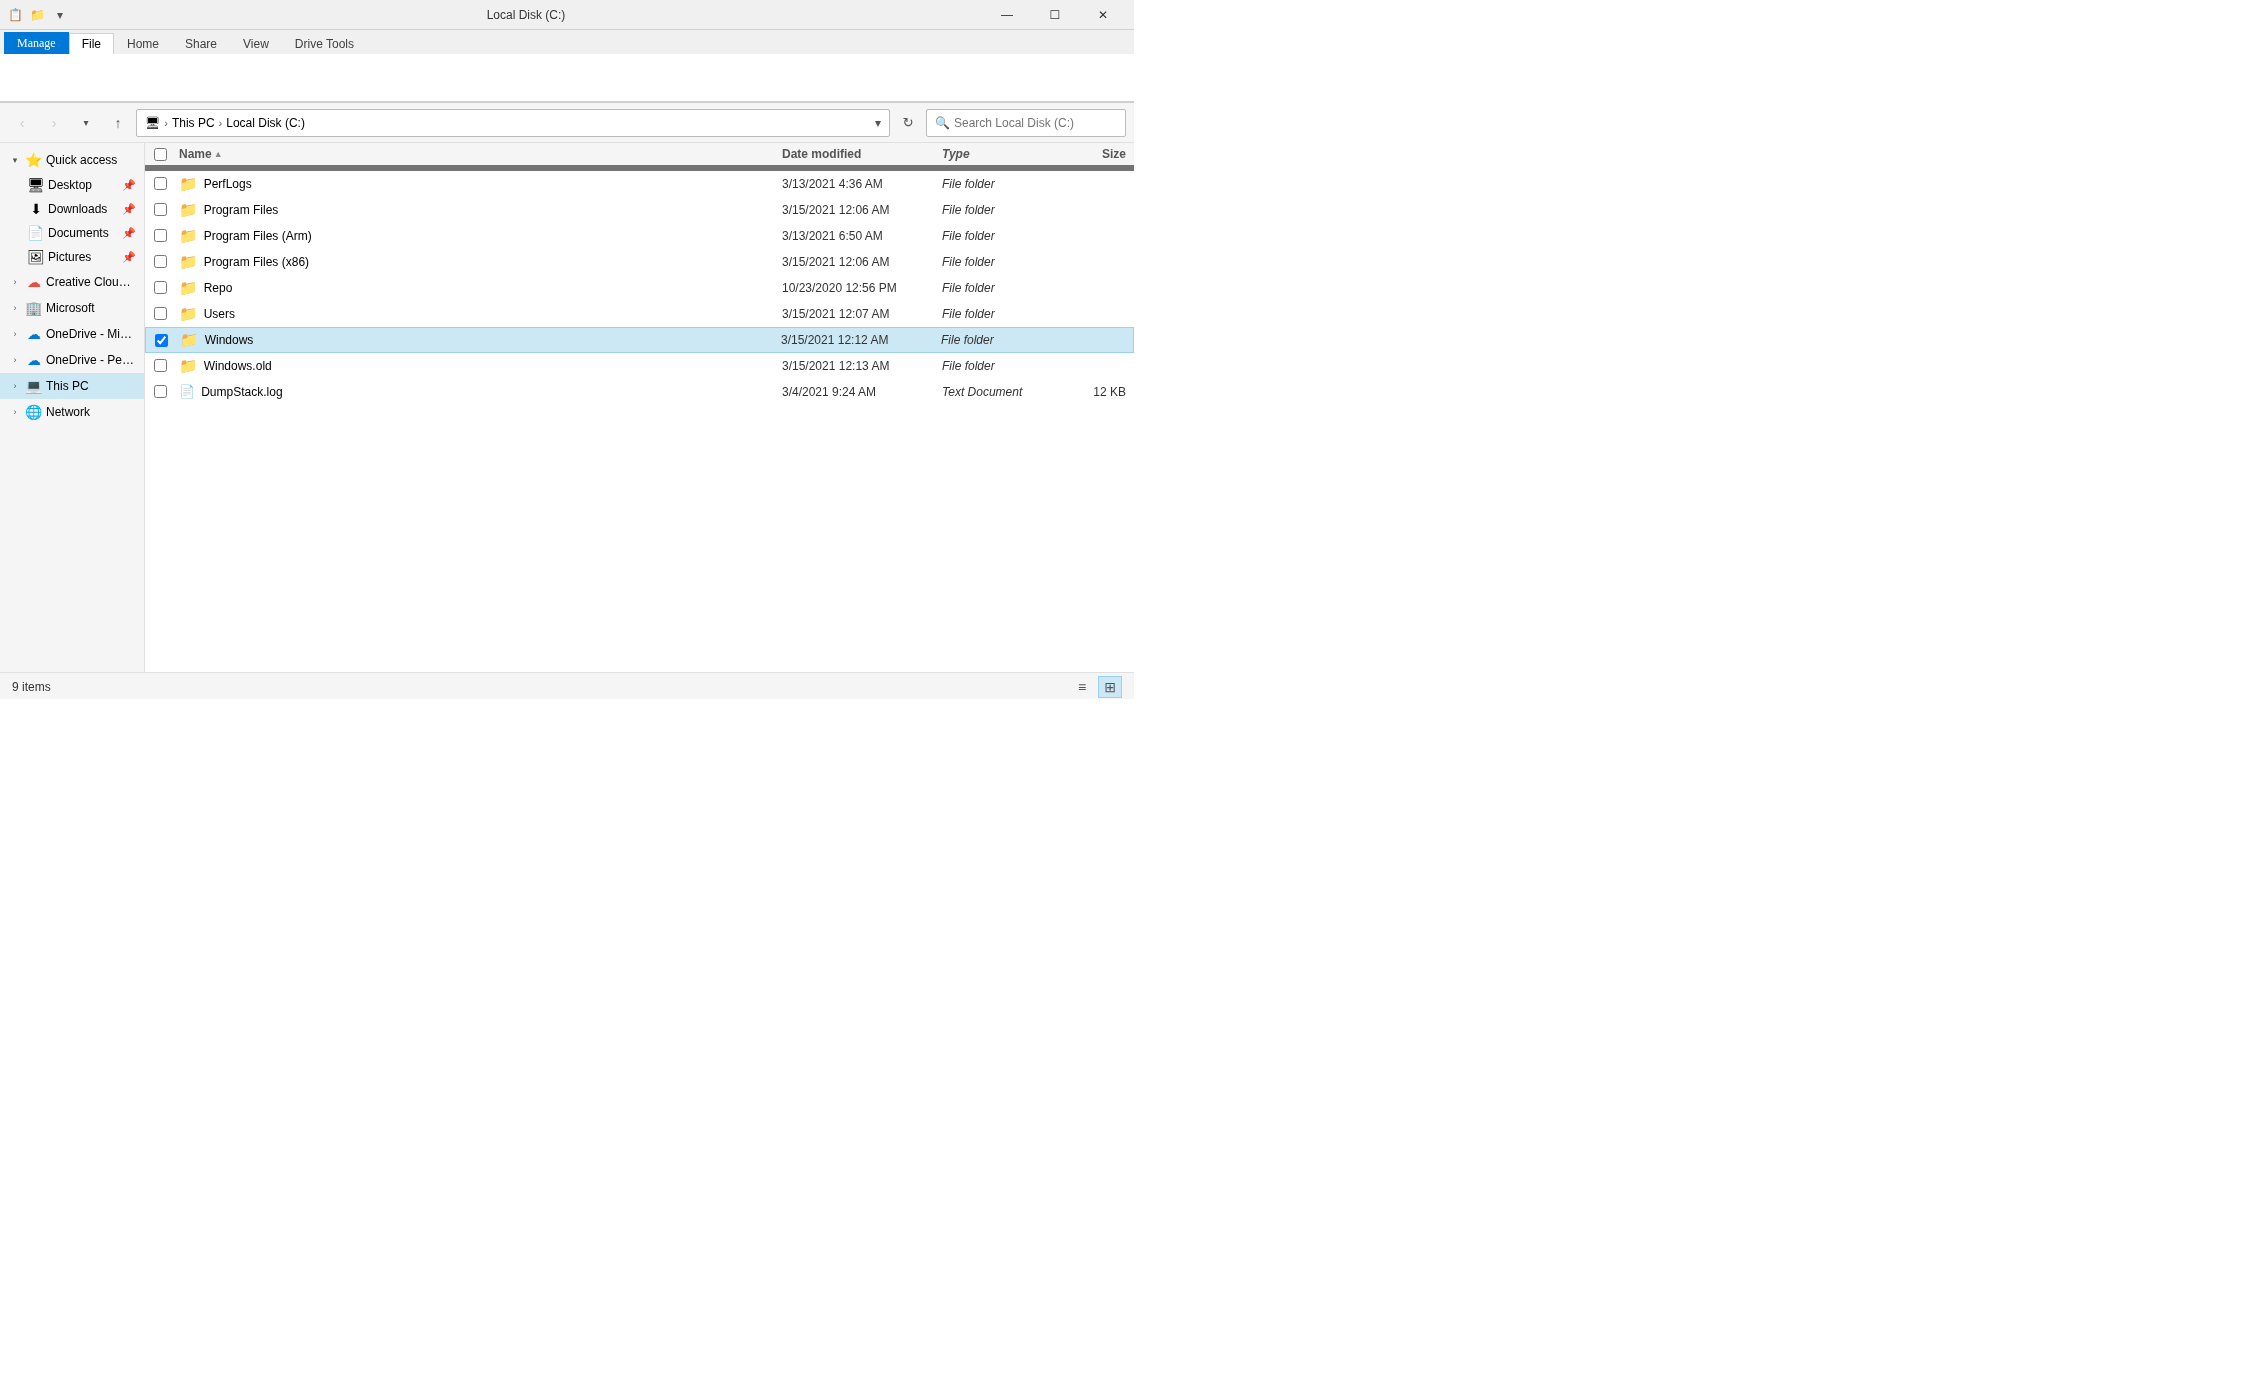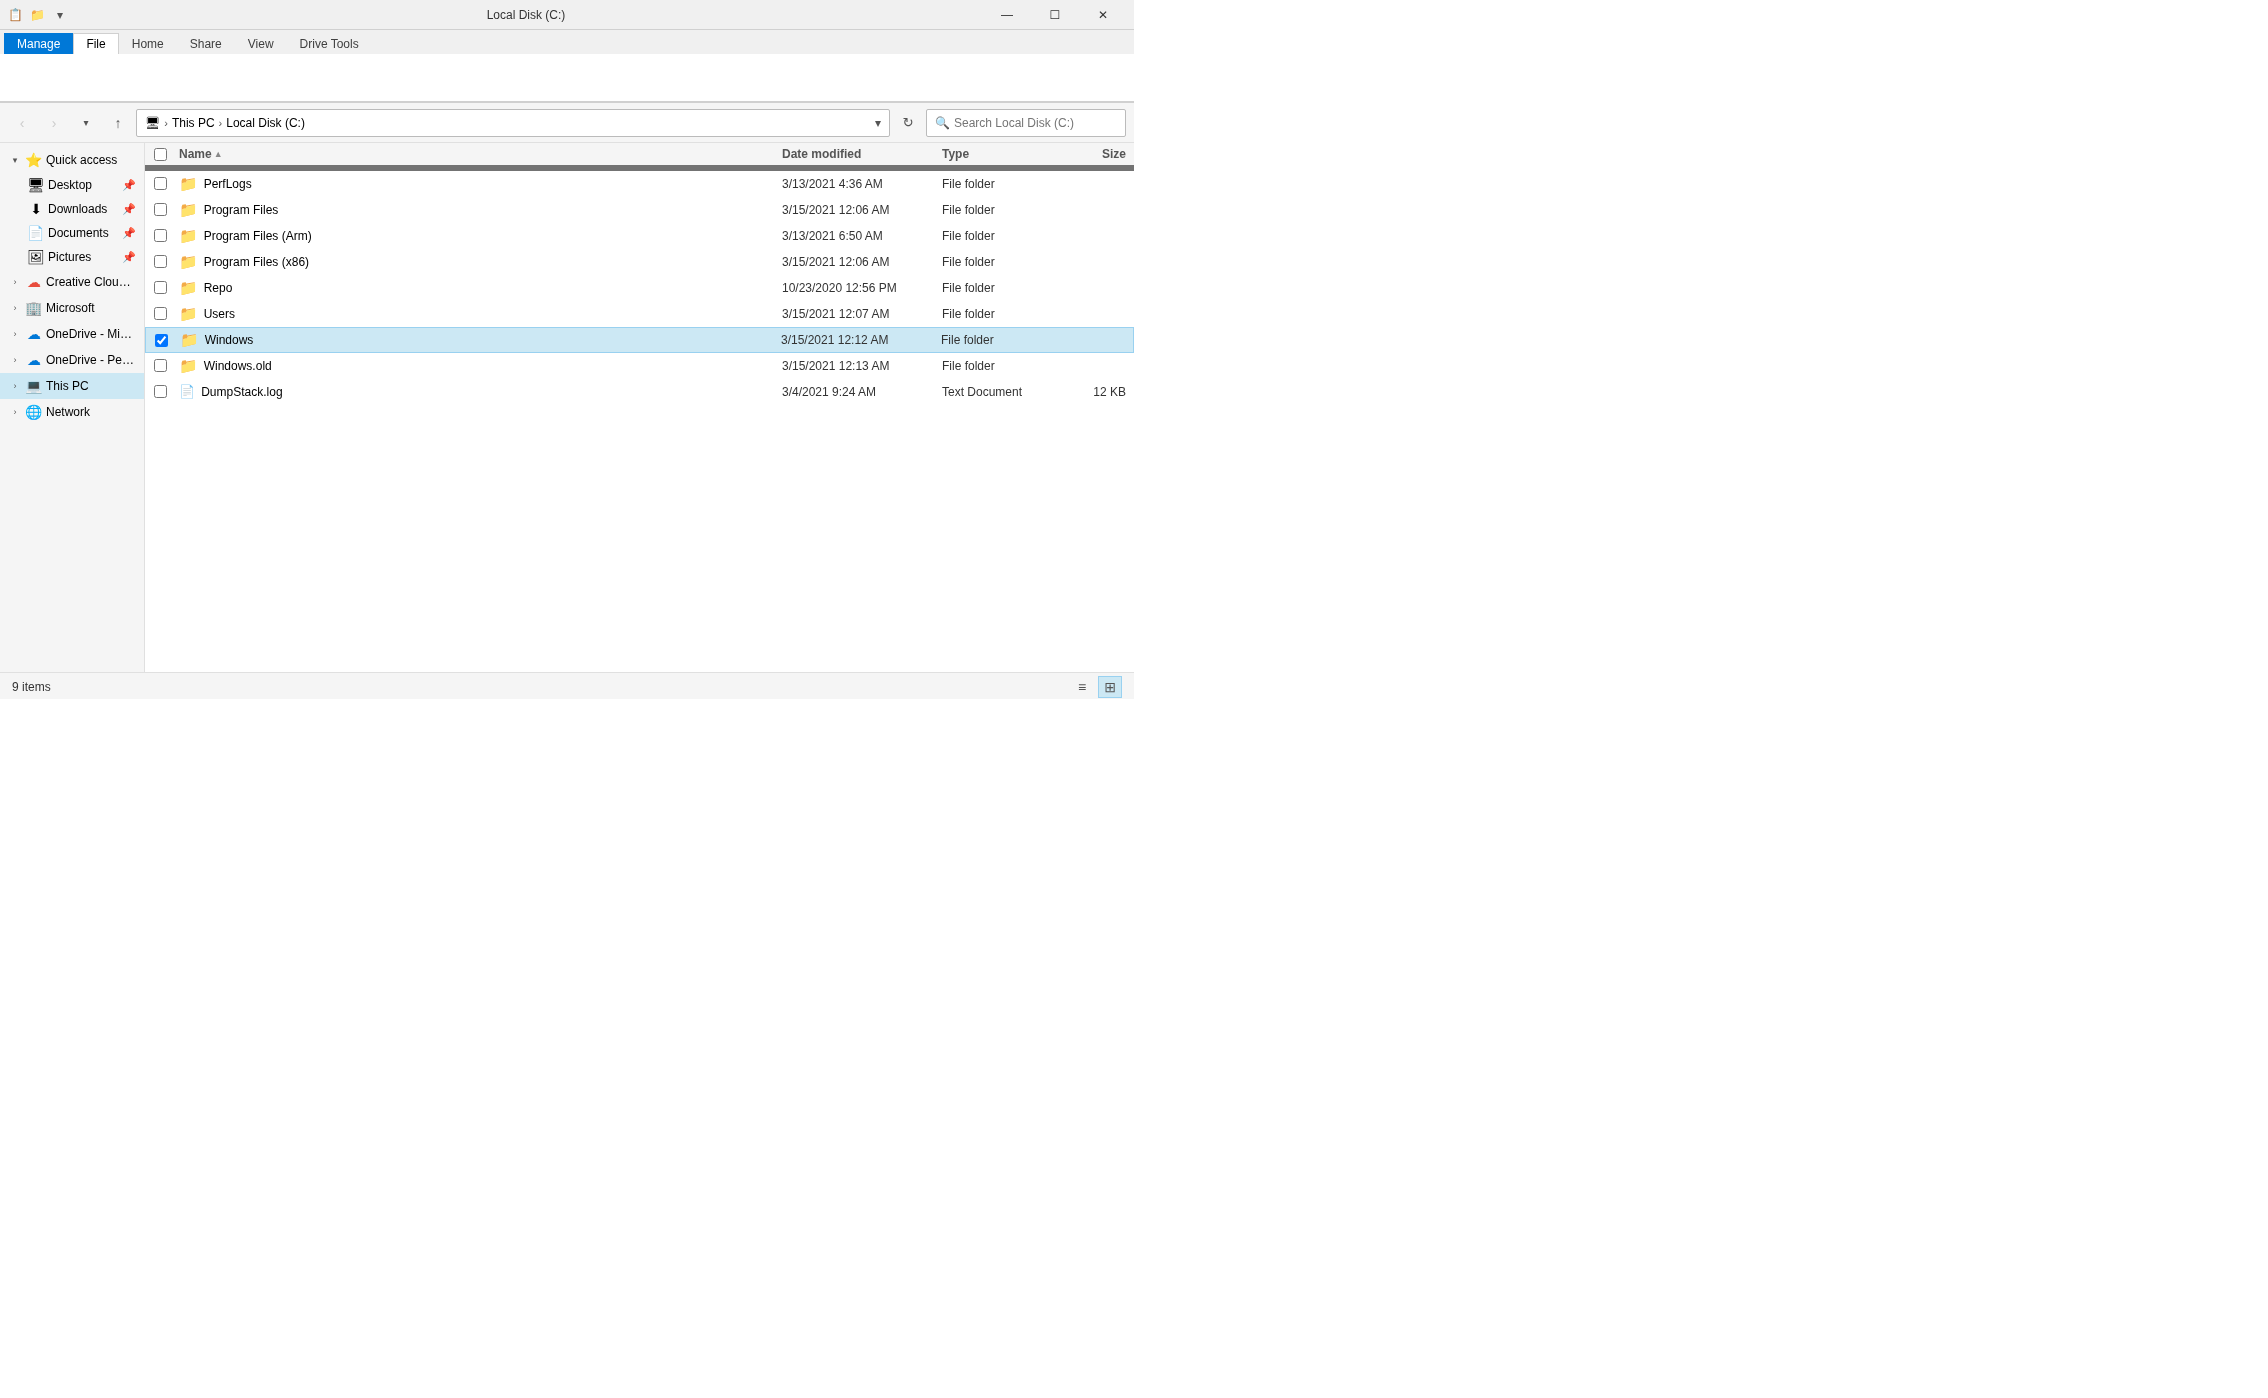--- a/index.html
+++ b/index.html
@@ -18,21 +18,21 @@
     .title-btn { width: 46px; height: 30px; border: none; background: transparent; cursor: pointer; font-size: 12px; color: #333; display: flex; align-items: center; justify-content: center; }
 
     
     .ribbon { background: #f0f0f0; border-bottom: 1px solid #d0d0d0; }
     .ribbon-tabs { display: flex; align-items: flex-end; height: 24px; padding: 0 4px; }
     .ribbon-tab {
       padding: 3px 12px; font-size: 12px; cursor: pointer; border: 1px solid transparent;
       border-bottom: none; background: transparent; color: #404040;
     }
     .ribbon-tab.active { background: #fff; border-color: #d0d0d0; color: #000; font-weight: 500; }
-    .ribbon-tab.manage-tab { background: #0078d7; color: #fff; border-color: #0078d7; }
+    .ribbon-tab.manage-tab { background: #0078d7; color: #fff; border-color: #0078d7; font-family: Liberation Serif, serif; }
 
     
     .address-bar-row {
       display: flex; align-items: center; height: 40px; padding: 0 8px; gap: 4px;
       background: #f5f5f5; border-bottom: 1px solid #e0e0e0;
     }
     .nav-btn { width: 28px; height: 28px; border: none; background: transparent; cursor: pointer; border-radius: 3px; display: flex; align-items: center; justify-content: center; color: #555; font-size: 14px; }
     .nav-btn.disabled { color: #ccc; cursor: default; }
     .address-box {
       flex: 1; height: 28px; display: flex; align-items: center;
@@ -86,21 +86,21 @@
     .file-area { flex: 1; display: flex; flex-direction: column; overflow: hidden; }
     .file-header {
       display: flex; align-items: center; height: 28px; background: #f5f5f5;
       border-bottom: 6px solid #737373; font-size: 12px; font-weight: 600; color: #555;
       padding: 0;
     }
     .file-header-sort { font-size: 9px; margin-left: 2px; color: #888; }
     .col-check { width: 30px; min-width: 30px; display: flex; align-items: center; justify-content: center; }
     .col-name { flex: 1; display: flex; align-items: center; padding: 0 4px; cursor: pointer; }
     .col-date { width: 160px; min-width: 160px; display: flex; align-items: center; padding: 0 8px; cursor: pointer; }
-    .col-type { width: 120px; min-width: 120px; display: flex; align-items: center; padding: 0 8px; cursor: pointer; }
+    .col-type { width: 120px; min-width: 120px; display: flex; align-items: center; padding: 0 8px; cursor: pointer; font-style: italic; }
     .col-size { width: 80px; min-width: 80px; display: flex; align-items: center; padding: 0 8px; cursor: pointer; justify-content: flex-end; }
 
     .file-list { flex: 1; overflow-y: auto; overflow-x: hidden; }
     .file-row {
       display: flex; align-items: center; height: 26px;
       border-bottom: 1px solid transparent; cursor: pointer; font-size: 12px;
     }
     .file-row.selected { background: #cce8f4; border: 1px solid #99d1f0; }
     .file-row .col-check { display: flex; align-items: center; justify-content: center; }
     .file-row .col-name { flex: 1; display: flex; align-items: center; gap: 6px; padding: 0 4px; }

